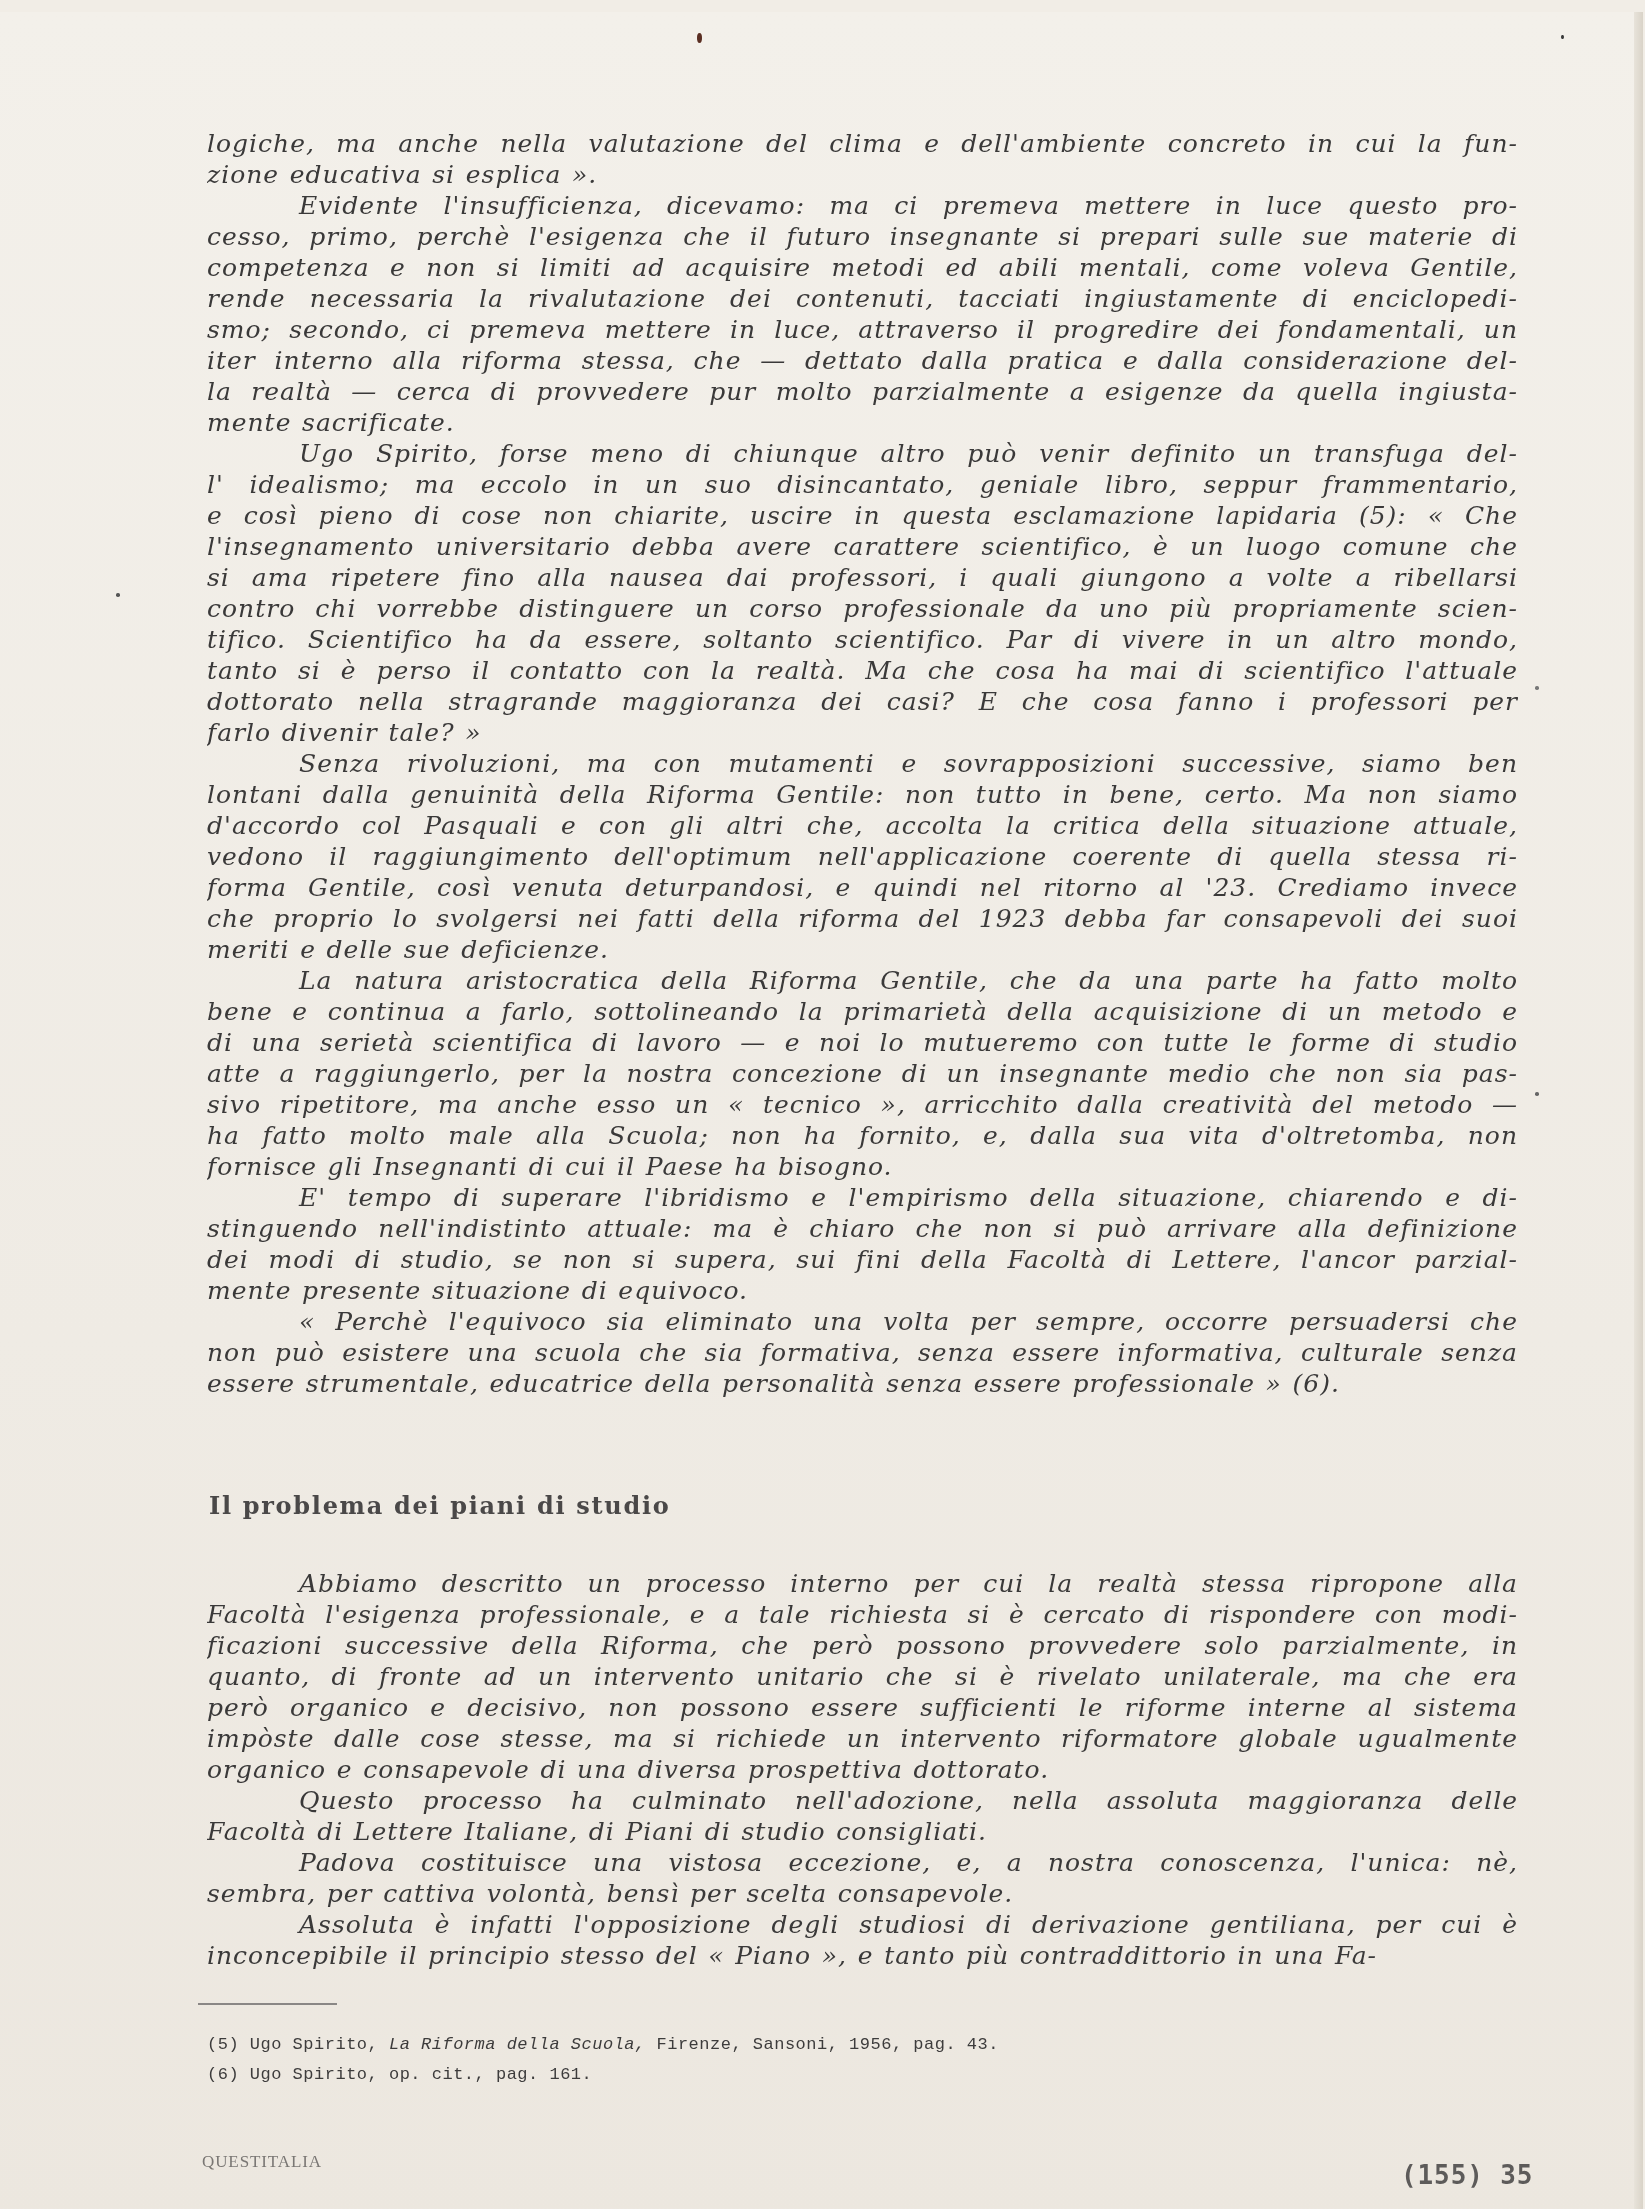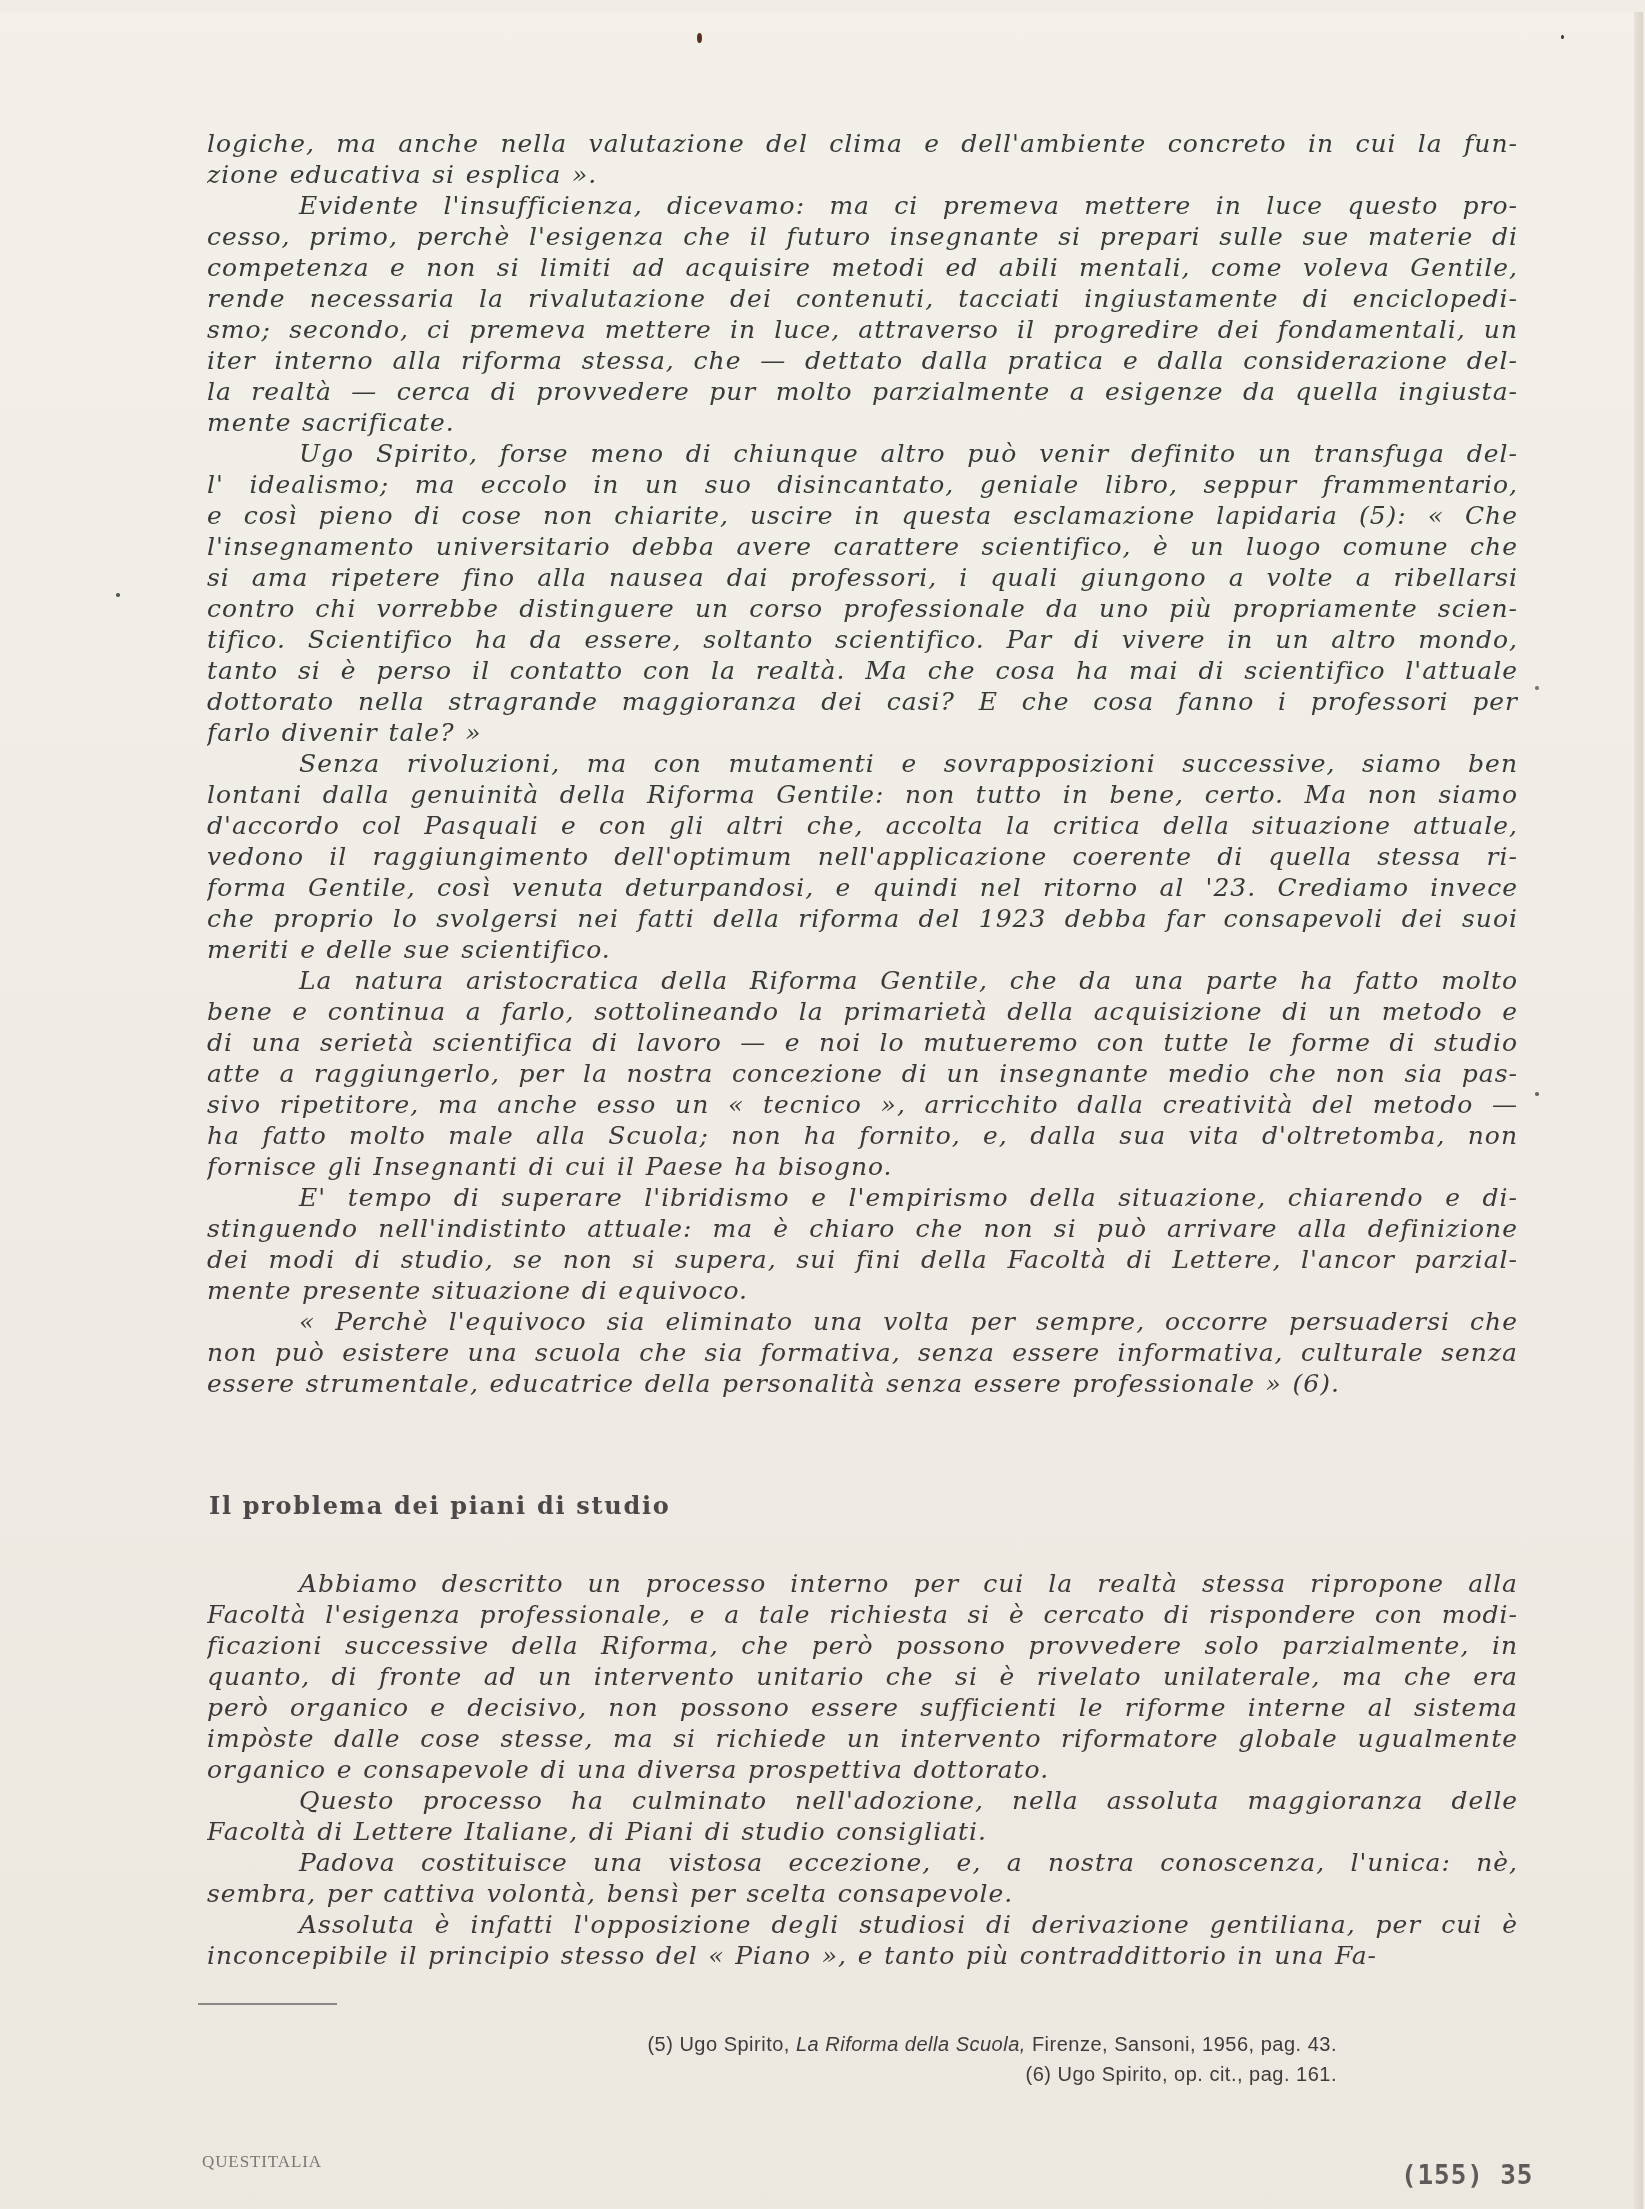--- a/index.html
+++ b/index.html
@@ -49,24 +49,23 @@
     color: #4a4848;
     margin: 0;
     text-align: center;
   }
   .section2 { position: absolute; left: 207px; top: 1556px; width: 1311px; }
   .fn-rule {
     position: absolute; left: 198px; top: 1991px; width: 139px; height: 1.7px; background: #8a8785;
   }
   .footnotes {
     position: absolute; left: 207px; top: 2018px; width: 1130px;
-    font-family: Liberation Sans, sans-serif;
-    font-size: 20px; line-height: 29.5px; color: #3d3c3c;
+    font-family: Liberation Mono, monospace;
+    font-size: 17px; line-height: 29.5px; color: #3d3c3c;
     letter-spacing: 0.5px;
-    text-align: right;
   }
   .footnotes .it { font-style: italic; }
   .footer-left {
     position: absolute; left: 202px; top: 2140px;
     font-family: Liberation Serif, serif;
     font-size: 17px; color: #7a7774; letter-spacing: 0.9px;
   }
   .footer-right {
     position: absolute; left: 1401px; top: 2148px;
     font-family: "DejaVu Sans Mono", monospace;
@@ -112,21 +111,21 @@
         <span class="line">dottorato nella stragrande maggioranza dei casi? E che cosa fanno i professori per</span>
         <span class="line last">farlo divenir tale? »</span>
       </p>
       <p class="para">
         <span class="line indent">Senza rivoluzioni, ma con mutamenti e sovrapposizioni successive, siamo ben</span>
         <span class="line">lontani dalla genuinità della Riforma Gentile: non tutto in bene, certo. Ma non siamo</span>
         <span class="line">d'accordo col Pasquali e con gli altri che, accolta la critica della situazione attuale,</span>
         <span class="line">vedono il raggiungimento dell'optimum nell'applicazione coerente di quella stessa ri-</span>
         <span class="line">forma Gentile, così venuta deturpandosi, e quindi nel ritorno al '23. Crediamo invece</span>
         <span class="line">che proprio lo svolgersi nei fatti della riforma del 1923 debba far consapevoli dei suoi</span>
-        <span class="line last">meriti e delle sue scientifico.</span>
+        <span class="line last">meriti e delle sue deficienze.</span>
       </p>
       <p class="para">
         <span class="line indent">La natura aristocratica della Riforma Gentile, che da una parte ha fatto molto</span>
         <span class="line">bene e continua a farlo, sottolineando la primarietà della acquisizione di un metodo e</span>
         <span class="line">di una serietà scientifica di lavoro — e noi lo mutueremo con tutte le forme di studio</span>
         <span class="line">atte a raggiungerlo, per la nostra concezione di un insegnante medio che non sia pas-</span>
         <span class="line">sivo ripetitore, ma anche esso un « tecnico », arricchito dalla creatività del metodo —</span>
         <span class="line">ha fatto molto male alla Scuola; non ha fornito, e, dalla sua vita d'oltretomba, non</span>
         <span class="line last">fornisce gli Insegnanti di cui il Paese ha bisogno.</span>
       </p>

